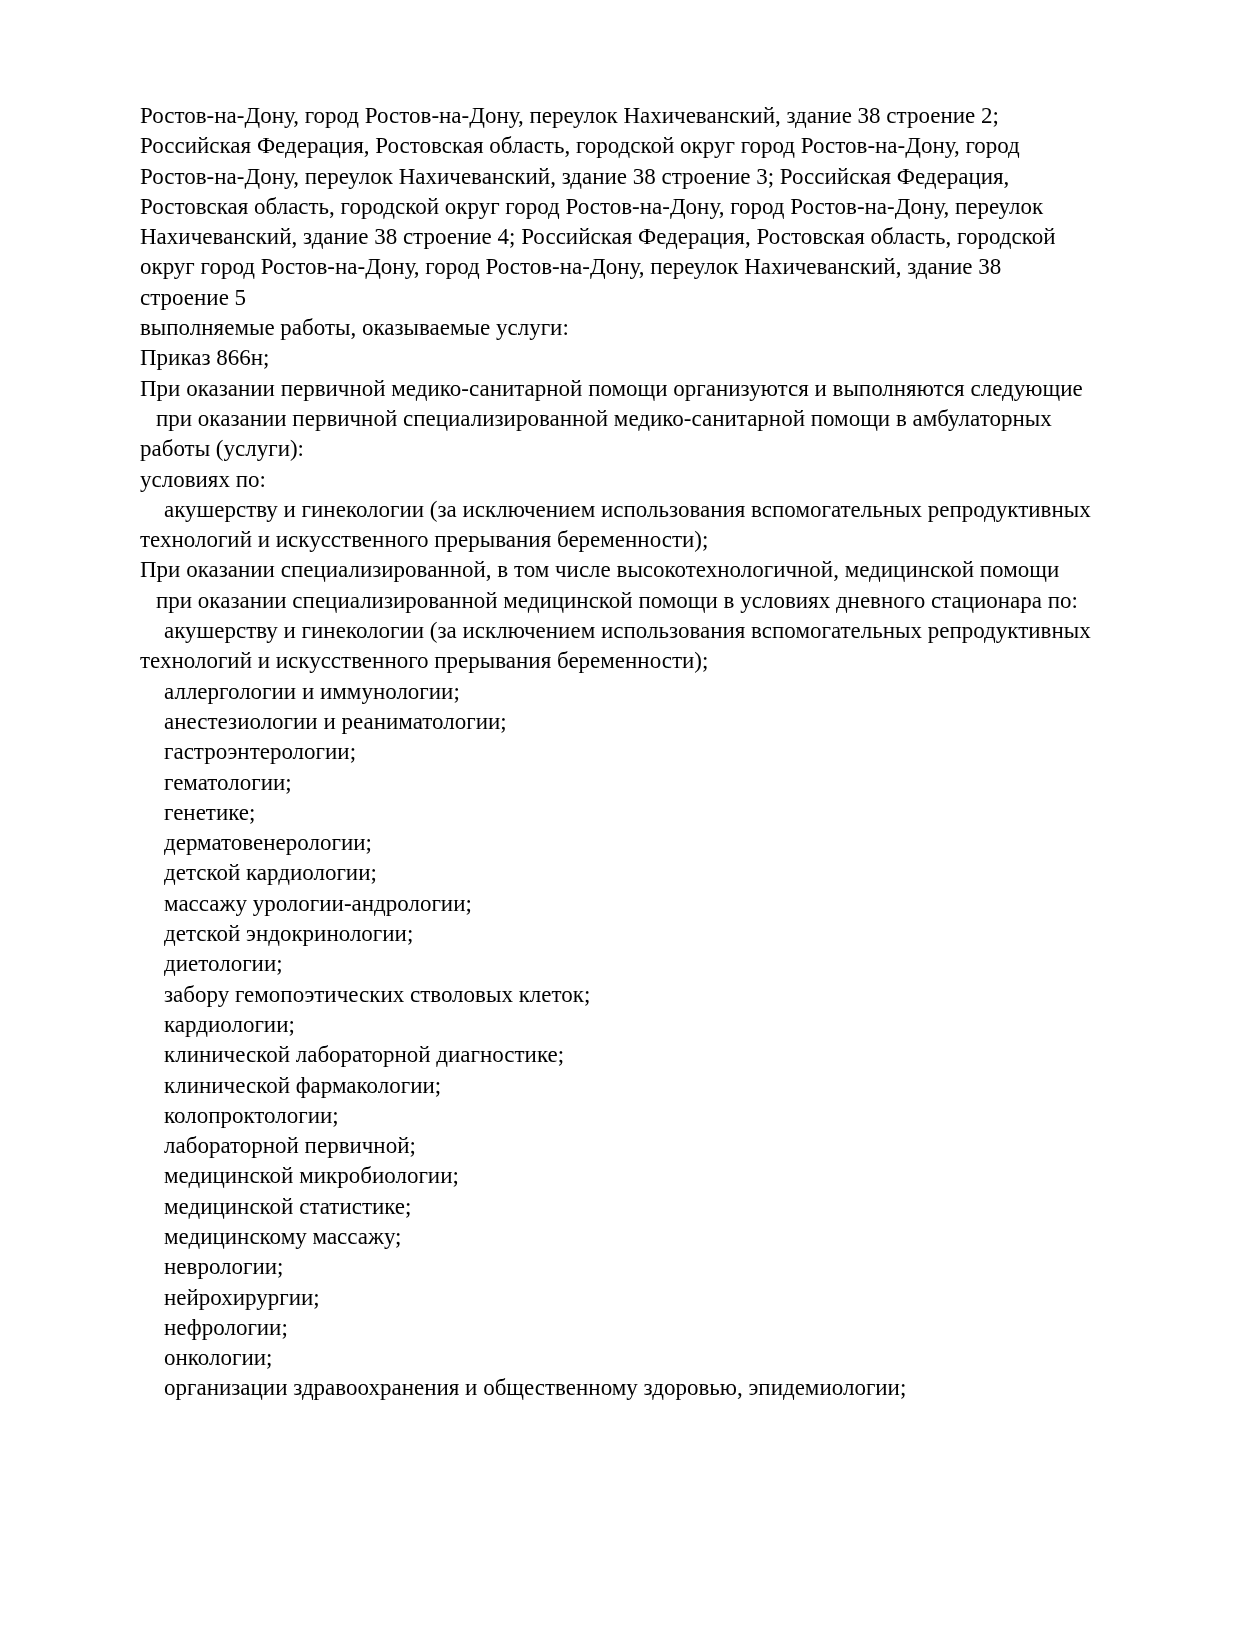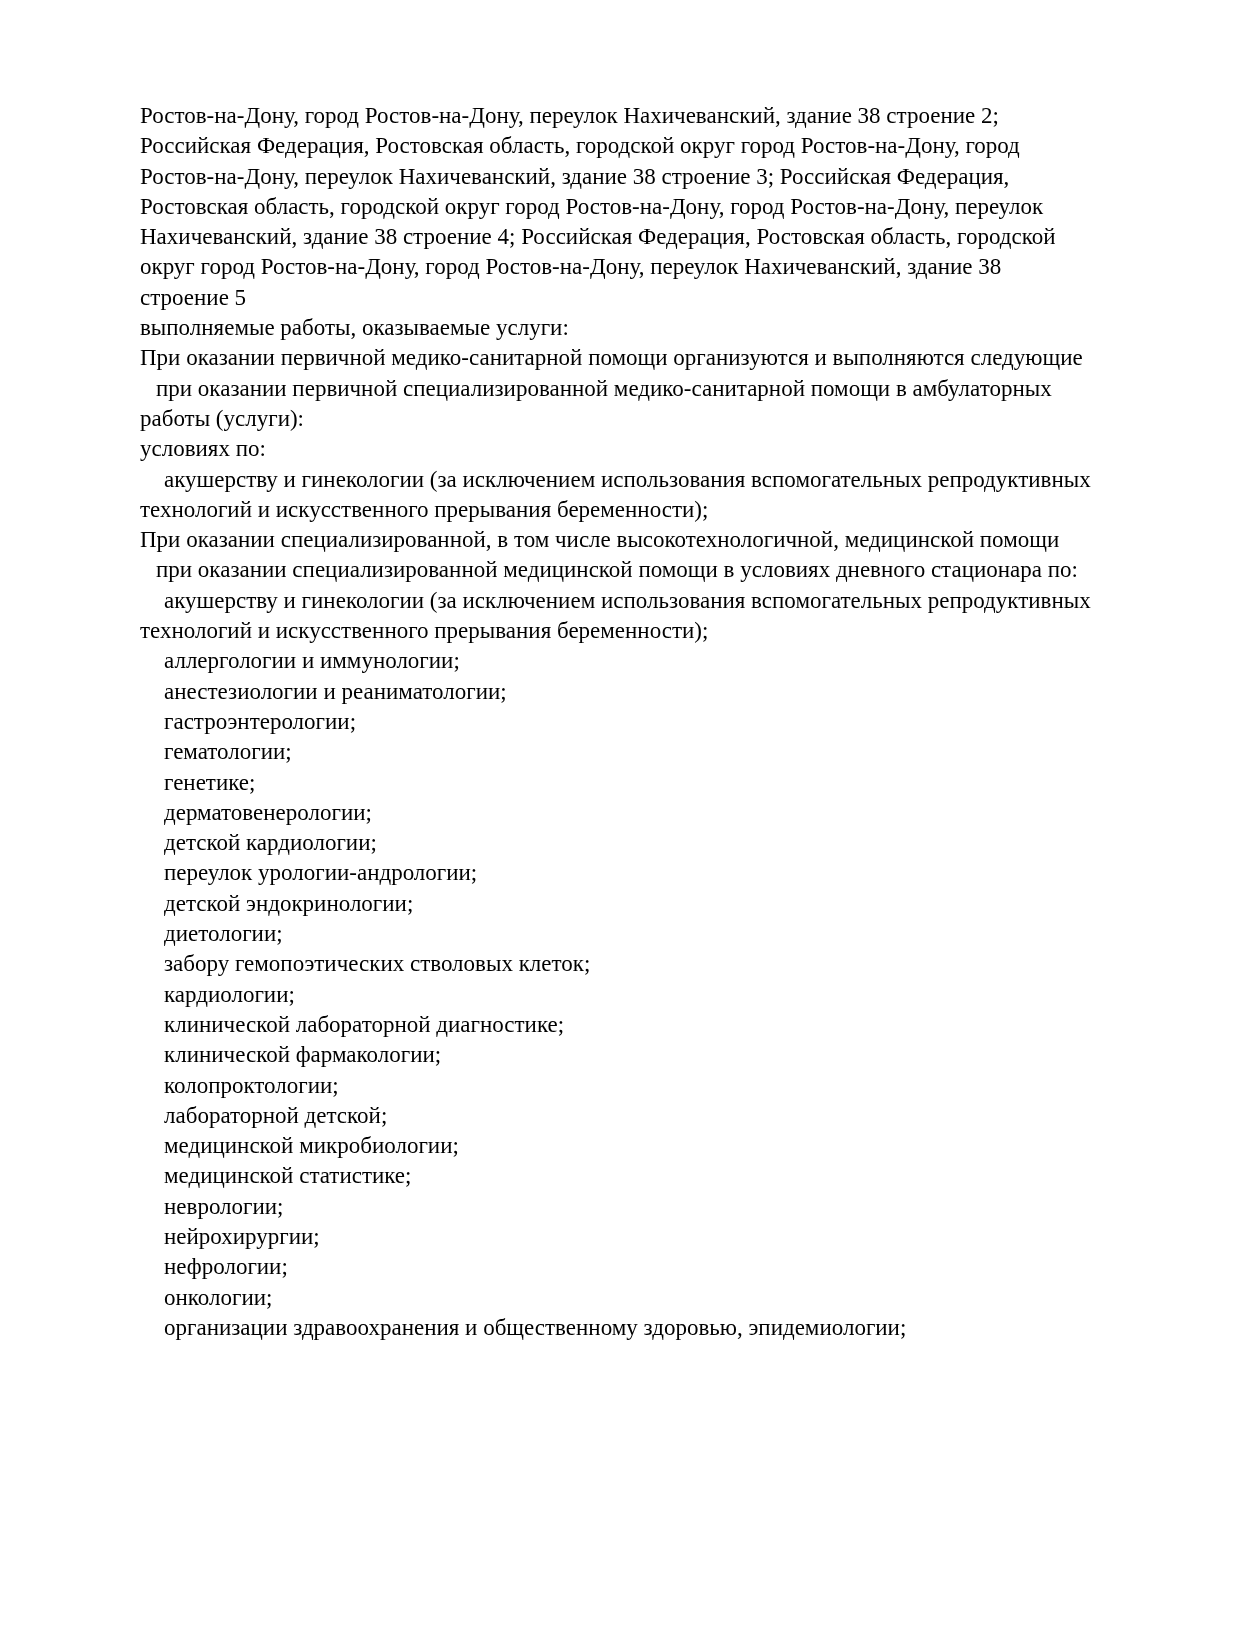--- a/index.html
+++ b/index.html
@@ -37,47 +37,49 @@
 <div class="page">
   <div class="text-block" id="text-block">
       <div class="line indent-0">Ростов-на-Дону, город Ростов-на-Дону, переулок Нахичеванский, здание 38 строение 2;</div>
       <div class="line indent-0">Российская Федерация, Ростовская область, городской округ город Ростов-на-Дону, город</div>
       <div class="line indent-0">Ростов-на-Дону, переулок Нахичеванский, здание 38 строение 3; Российская Федерация,</div>
       <div class="line indent-0">Ростовская область, городской округ город Ростов-на-Дону, город Ростов-на-Дону, переулок</div>
       <div class="line indent-0">Нахичеванский, здание 38 строение 4; Российская Федерация, Ростовская область, городской</div>
       <div class="line indent-0">округ город Ростов-на-Дону, город Ростов-на-Дону, переулок Нахичеванский, здание 38</div>
       <div class="line indent-0">строение 5</div>
       <div class="line indent-0">выполняемые работы, оказываемые услуги:</div>
+      <div class="line indent-0">Приказ 866н;</div>
       <div class="line indent-0">При оказании первичной медико-санитарной помощи организуются и выполняются следующие</div>
       <div class="line indent-1">при оказании первичной специализированной медико-санитарной помощи в амбулаторных</div>
       <div class="line indent-0">работы (услуги):</div>
       <div class="line indent-0">условиях по:</div>
       <div class="line indent-2">акушерству и гинекологии (за исключением использования вспомогательных репродуктивных</div>
       <div class="line indent-0">технологий и искусственного прерывания беременности);</div>
       <div class="line indent-0">При оказании специализированной, в том числе высокотехнологичной, медицинской помощи</div>
       <div class="line indent-1">при оказании специализированной медицинской помощи в условиях дневного стационара по:</div>
       <div class="line indent-2">акушерству и гинекологии (за исключением использования вспомогательных репродуктивных</div>
       <div class="line indent-0">технологий и искусственного прерывания беременности);</div>
       <div class="line indent-2">аллергологии и иммунологии;</div>
       <div class="line indent-2">анестезиологии и реаниматологии;</div>
       <div class="line indent-2">гастроэнтерологии;</div>
       <div class="line indent-2">гематологии;</div>
       <div class="line indent-2">генетике;</div>
       <div class="line indent-2">дерматовенерологии;</div>
       <div class="line indent-2">детской кардиологии;</div>
-      <div class="line indent-2">переулок урологии-андрологии;</div>
+      <div class="line indent-2">массажу урологии-андрологии;</div>
       <div class="line indent-2">детской эндокринологии;</div>
       <div class="line indent-2">диетологии;</div>
       <div class="line indent-2">забору гемопоэтических стволовых клеток;</div>
       <div class="line indent-2">кардиологии;</div>
       <div class="line indent-2">клинической лабораторной диагностике;</div>
       <div class="line indent-2">клинической фармакологии;</div>
       <div class="line indent-2">колопроктологии;</div>
-      <div class="line indent-2">лабораторной детской;</div>
+      <div class="line indent-2">лабораторной первичной;</div>
       <div class="line indent-2">медицинской микробиологии;</div>
       <div class="line indent-2">медицинской статистике;</div>
+      <div class="line indent-2">медицинскому массажу;</div>
       <div class="line indent-2">неврологии;</div>
       <div class="line indent-2">нейрохирургии;</div>
       <div class="line indent-2">нефрологии;</div>
       <div class="line indent-2">онкологии;</div>
       <div class="line indent-2">организации здравоохранения и общественному здоровью, эпидемиологии;</div>
     </div>
 </div>
 
 </body></html>

